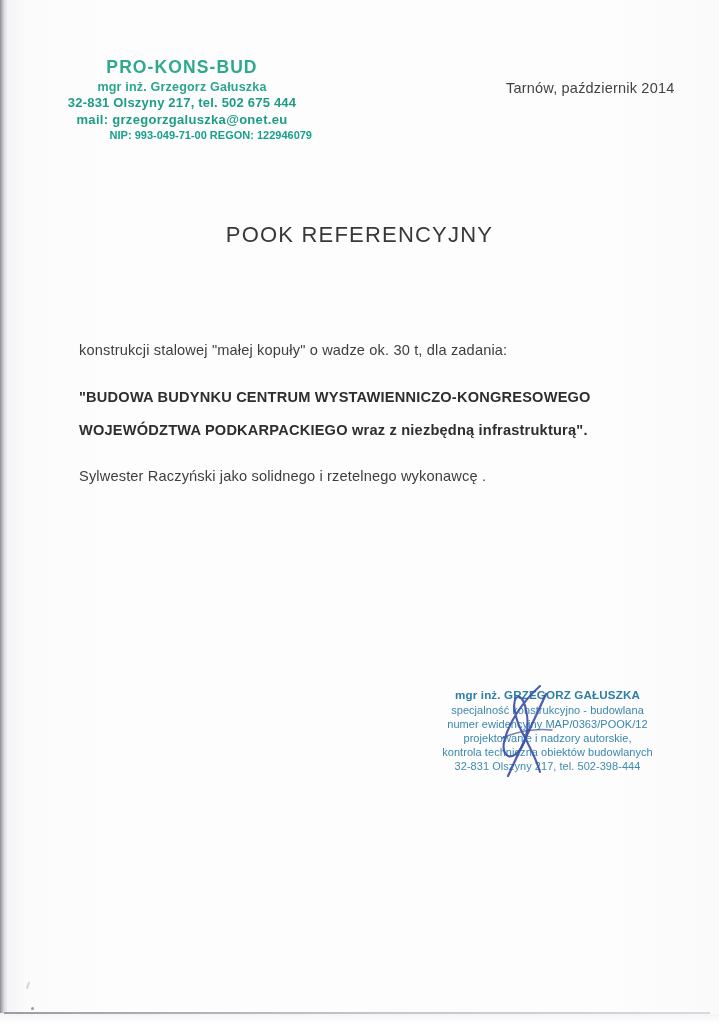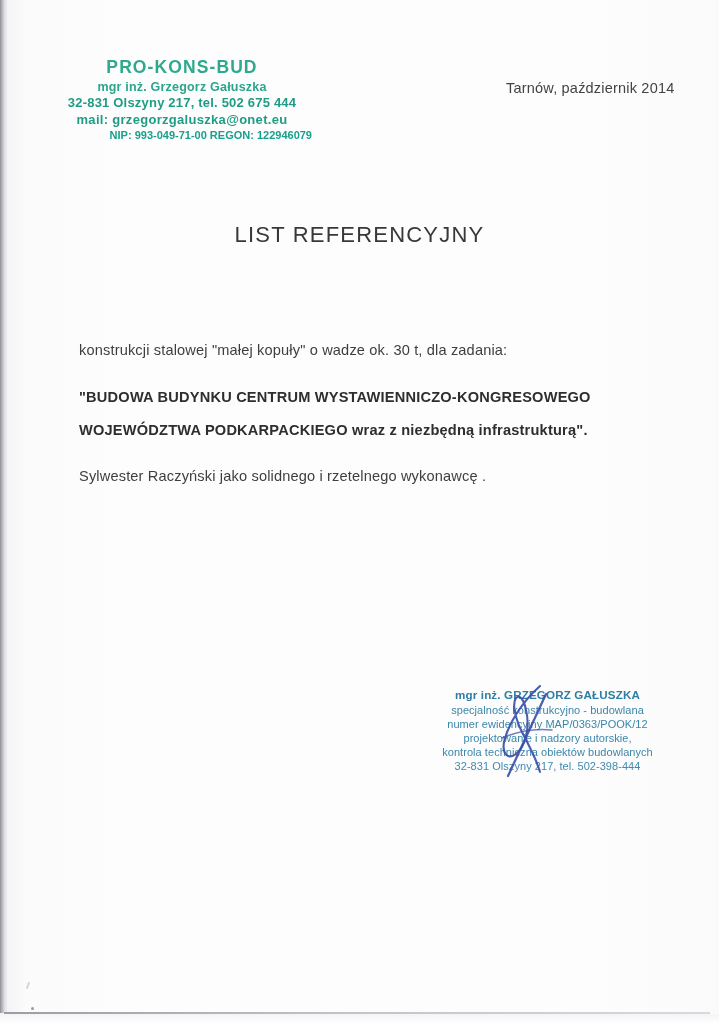--- a/index.html
+++ b/index.html
@@ -206,21 +206,21 @@
   <div id="company-stamp">
     <div class="stamp-name">PRO-KONS-BUD</div>
     <div class="stamp-person">mgr inż. Grzegorz Gałuszka</div>
     <div class="stamp-address">32-831 Olszyny 217, tel. 502 675 444</div>
     <div class="stamp-mail">mail: grzegorzgaluszka@onet.eu</div>
     <div class="stamp-tax">NIP: 993-049-71-00 REGON: 122946079</div>
   </div>
 
   <div id="doc-date">Tarnów, październik 2014</div>
 
-  <div id="doc-title">LIST REFERENCYJNY</div>
+  <div id="doc-title">POOK REFERENCYJNY</div>
 
   <div id="body-block">
 
     <p class="para nowrap-end">konstrukcji stalowej "małej kopuły"  o wadze ok. 30 t, dla zadania:</p>
 
     <div class="gap-a"></div>
 
     <p class="para bold">"BUDOWA BUDYNKU CENTRUM WYSTAWIENNICZO-KONGRESOWEGO</p>
     <p class="para bold nowrap-end">WOJEWÓDZTWA PODKARPACKIEGO wraz z niezbędną infrastrukturą".</p>
 

